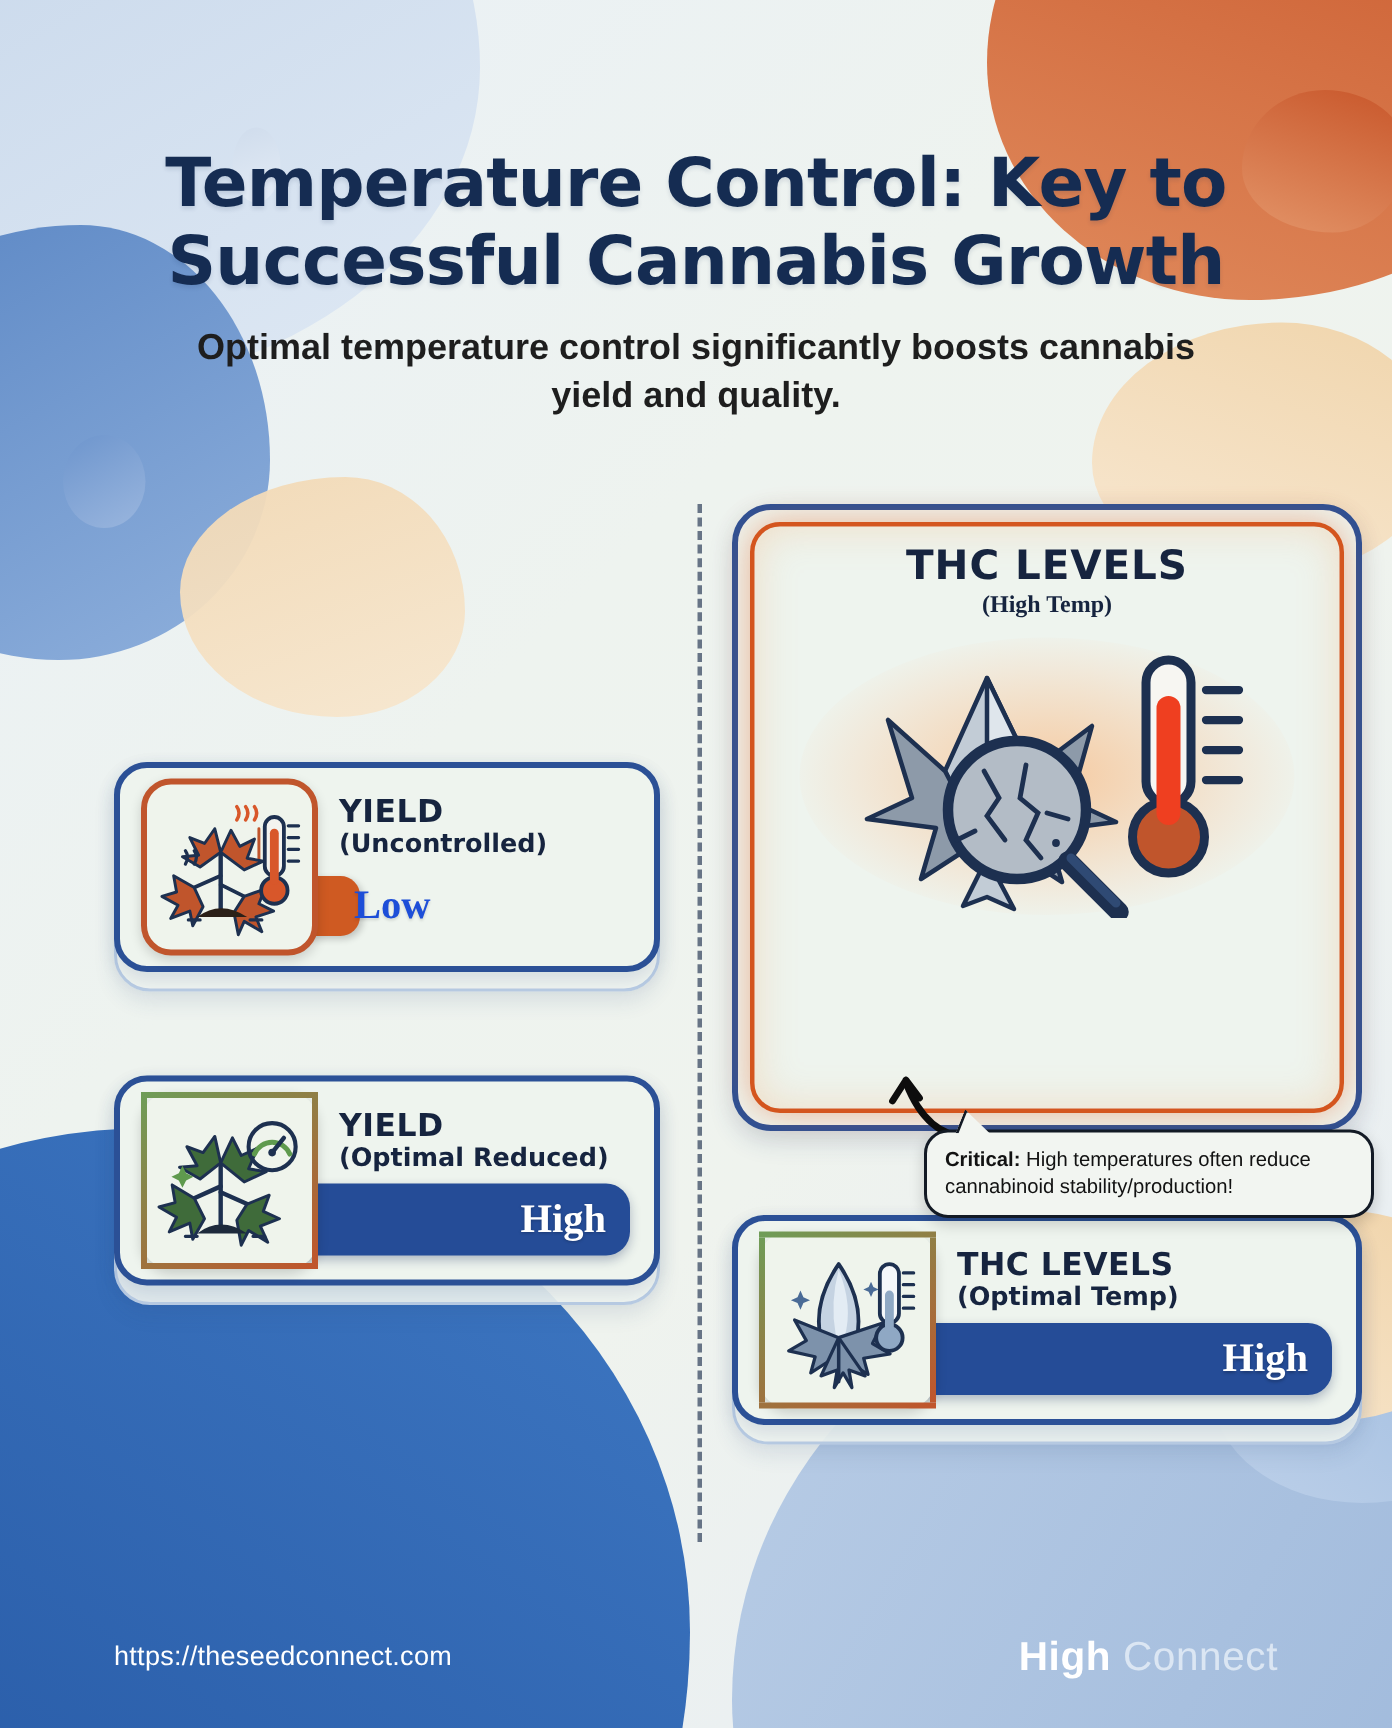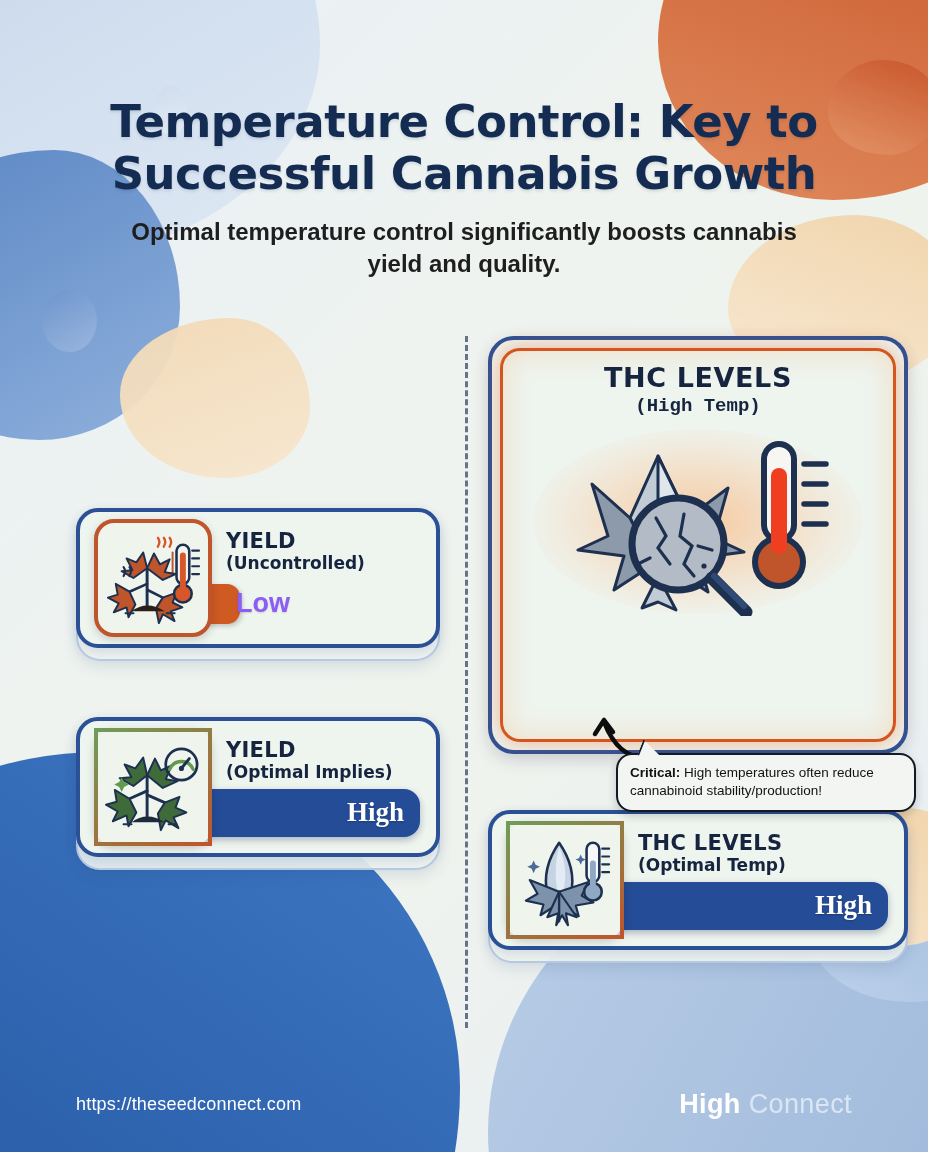--- a/index.html
+++ b/index.html
@@ -188,22 +188,22 @@
 
   .tab-orange {
     position:absolute; left:-58px; top:2px; width:72px; height:40px;
     background:#cf5a22;
     border-radius:0 13px 13px 0;
     box-shadow:2px 2px 5px rgba(0,0,0,.2);
     z-index:1;
   }
   .value-orange {
     position:relative; z-index:2;
-    font-family:Liberation Sans, sans-serif;
-    font-weight:bold; font-size:27px; color:#8b5cf6;
+    font-family:Liberation Serif, serif;
+    font-weight:bold; font-size:27px; color:#1d4ed8;
     padding-left:10px;
     text-shadow:0 1px 2px rgba(0,0,0,.14);
   }
 
   .pill-blue {
     position:absolute; left:-70px; right:2px; top:-2px; height:48px;
     background:#254c97;
     border-radius:0 16px 16px 0;
     box-shadow:0 3px 7px rgba(20,40,90,.3);
     z-index:1;
@@ -236,22 +236,22 @@
   }
   .hero-title {
     text-align:center;
     font-family:"DejaVu Sans", sans-serif;
     font-weight:bold; font-size:27px; color:#16243f;
     letter-spacing:.6px;
     position:relative; z-index:2;
   }
   .hero-sub {
     text-align:center;
-    font-family:Liberation Mono, monospace;
-    font-weight:bold; font-size:19px; color:#16243f;
+    font-family:Liberation Serif, serif;
+    font-weight:bold; font-size:16px; color:#16243f;
     margin-top:2px;
     position:relative; z-index:2;
   }
   .hero-art {
     position:relative; z-index:2;
     height:200px; margin-top:4px;
     display:flex; align-items:center; justify-content:center;
   }
   .hero-art .glow {
     position:absolute; width:330px; height:185px;
@@ -416,21 +416,21 @@
           <g transform="translate(62,10)">
             <circle cx="17" cy="17" r="16" fill="none" stroke="#1d3050" stroke-width="2.8"></circle>
             <path d="M5 22 a13 13 0 0 1 24 0" fill="none" stroke="#5f9a4e" stroke-width="3.4" stroke-linecap="round"></path>
             <path d="M17 21 L25 11" stroke="#1d3050" stroke-width="3" stroke-linecap="round"></path>
             <circle cx="17" cy="21" r="2.6" fill="#1d3050"></circle>
           </g>
         </svg>
       </div>
       <div class="card-body">
         <div class="card-label">YIELD</div>
-        <div class="card-sub">(Optimal Implies)</div>
+        <div class="card-sub">(Optimal Reduced)</div>
         <div class="value-row">
           <div class="pill-blue"></div>
           <div class="value-blue">High</div>
         </div>
       </div>
     </div>
   </div>
 </div>
 
 <div class="col-right">

